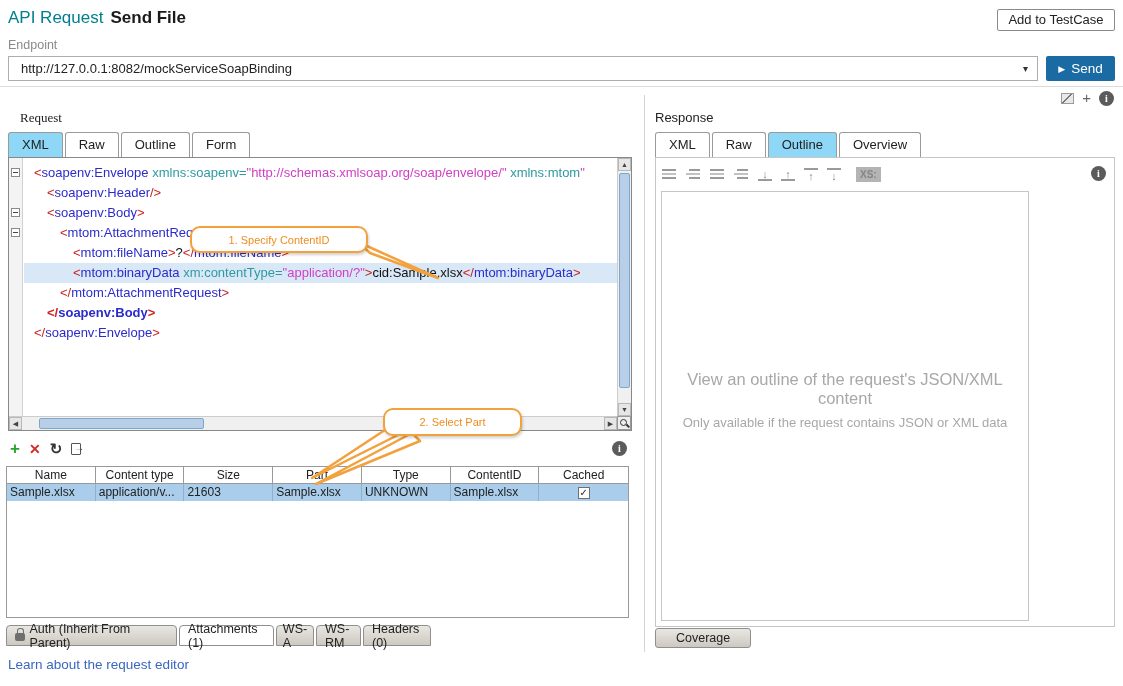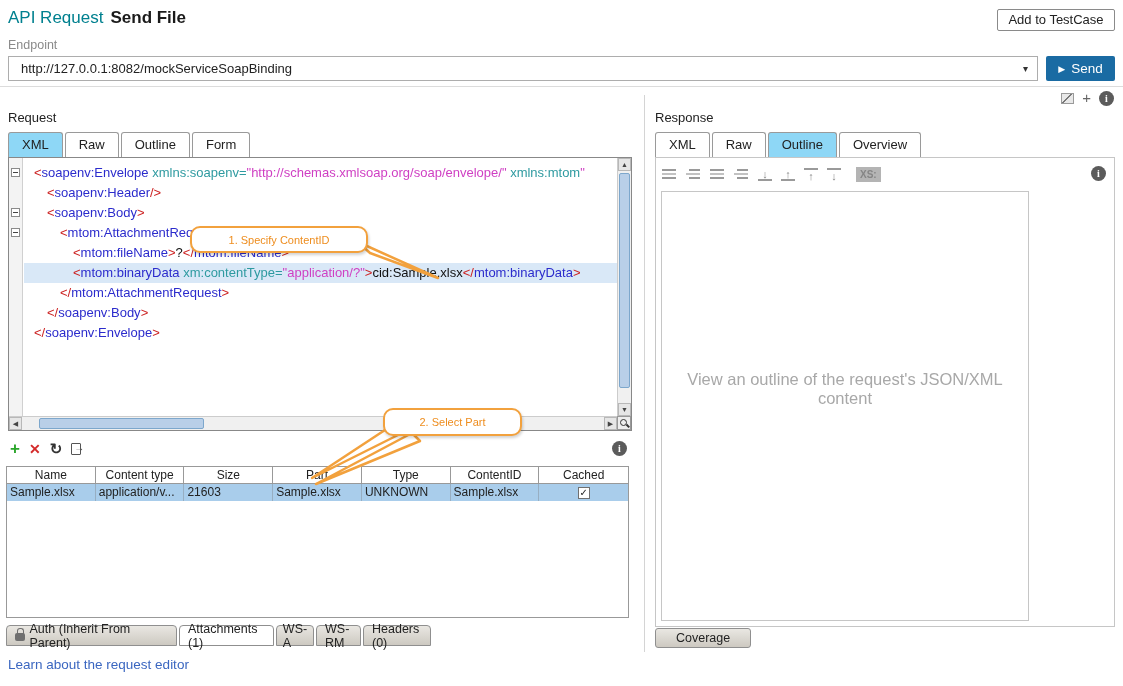--- a/index.html
+++ b/index.html
@@ -124,21 +124,21 @@
     <span>Send</span>
   </div>
   <div class="hr1"></div>
 
   <div class="hdr-icons">
     <span class="edit-sq"></span>
     <span class="plus-glyph">+</span>
     <span class="info-circle"></span>
   </div>
 
-  <div class="panel-label" style="left:8px; top:110px;">Request</div>
+  <div class="panel-label" style="left:20px; top:110px;font-family:Liberation Serif, serif;">Request</div>
 
   <div class="tabbar" style="left:8px; top:132px;">
     <div class="tab sel">XML</div>
     <div class="tab">Raw</div>
     <div class="tab">Outline</div>
     <div class="tab">Form</div>
   </div>
 
   <div class="editor">
     <div class="fold-margin">
@@ -147,21 +147,21 @@
         <div class="foldbox" style="top: 70px;"></div>
       </div>
     <div class="code-area">
         <div class="code-line" style="padding-left: 10px;"><span class="c-br">&lt;</span><span class="c-el">soapenv:Envelope</span><span class="c-tx"> </span><span class="c-at">xmlns:soapenv=</span><span class="c-av">"http://schemas.xmlsoap.org/soap/envelope/"</span><span class="c-tx"> </span><span class="c-at">xmlns:mtom</span><span class="c-av">"</span></div>
         <div class="code-line" style="padding-left: 23px;"><span class="c-br">&lt;</span><span class="c-el">soapenv:Header</span><span class="c-br">/&gt;</span></div>
         <div class="code-line" style="padding-left: 23px;"><span class="c-br">&lt;</span><span class="c-el">soapenv:Body</span><span class="c-br">&gt;</span></div>
         <div class="code-line" style="padding-left: 36px;"><span class="c-br">&lt;</span><span class="c-el">mtom:AttachmentRequest</span><span class="c-br">&gt;</span></div>
         <div class="code-line" style="padding-left: 49px;"><span class="c-br">&lt;</span><span class="c-el">mtom:fileName</span><span class="c-br">&gt;</span><span class="c-tx">?</span><span class="c-br">&lt;/</span><span class="c-el">mtom:fileName</span><span class="c-br">&gt;</span></div>
         <div class="code-line hl" style="padding-left: 49px;"><span class="c-br">&lt;</span><span class="c-el">mtom:binaryData</span><span class="c-tx"> </span><span class="c-at">xm:contentType=</span><span class="c-av">"application/?"</span><span class="c-br">&gt;</span><span class="c-tx">cid:Sample.xlsx</span><span class="c-br">&lt;/</span><span class="c-el">mtom:binaryData</span><span class="c-br">&gt;</span></div>
         <div class="code-line" style="padding-left: 36px;"><span class="c-br">&lt;/</span><span class="c-el">mtom:AttachmentRequest</span><span class="c-br">&gt;</span></div>
-        <div class="code-line" style="padding-left: 23px;"><span class="c-br">&lt;/</span><span class="c-el">soapenv:Body</span><span class="c-br">&gt;</span></div>
+        <div class="code-line" style="padding-left: 23px; font-weight: bold;"><span class="c-br">&lt;/</span><span class="c-el">soapenv:Body</span><span class="c-br">&gt;</span></div>
         <div class="code-line" style="padding-left: 10px;"><span class="c-br">&lt;/</span><span class="c-el">soapenv:Envelope</span><span class="c-br">&gt;</span></div>
       </div>
     <div class="vscroll">
       <div class="sb-btn" style="left:0; top:0;">▲</div>
       <div class="v-thumb"></div>
       <div class="sb-btn" style="left:0; bottom:0;">▼</div>
     </div>
     <div class="hscroll">
       <div class="sb-btn" style="left:0; top:0;">◀</div>
       <div class="h-thumb"></div>
@@ -245,19 +245,20 @@
       <span class="ra b">↓</span>
       <span class="ra b">↑</span>
       <span class="ra t">↑</span>
       <span class="ra t">↓</span>
       <span class="xs-chip">XS:</span>
     </div>
     <span class="info-circle resp-info"></span>
     <div class="resp-inner">
       <div class="empty-state">
         <div class="empty-title">View an outline of the request's JSON/XML content</div>
+        <div class="empty-sub">Only available if the request contains JSON or XML data</div>
       </div>
     </div>
   </div>
 
   <div class="coverage-tab">Coverage</div>
 
 </div>
 
 </body></html>

